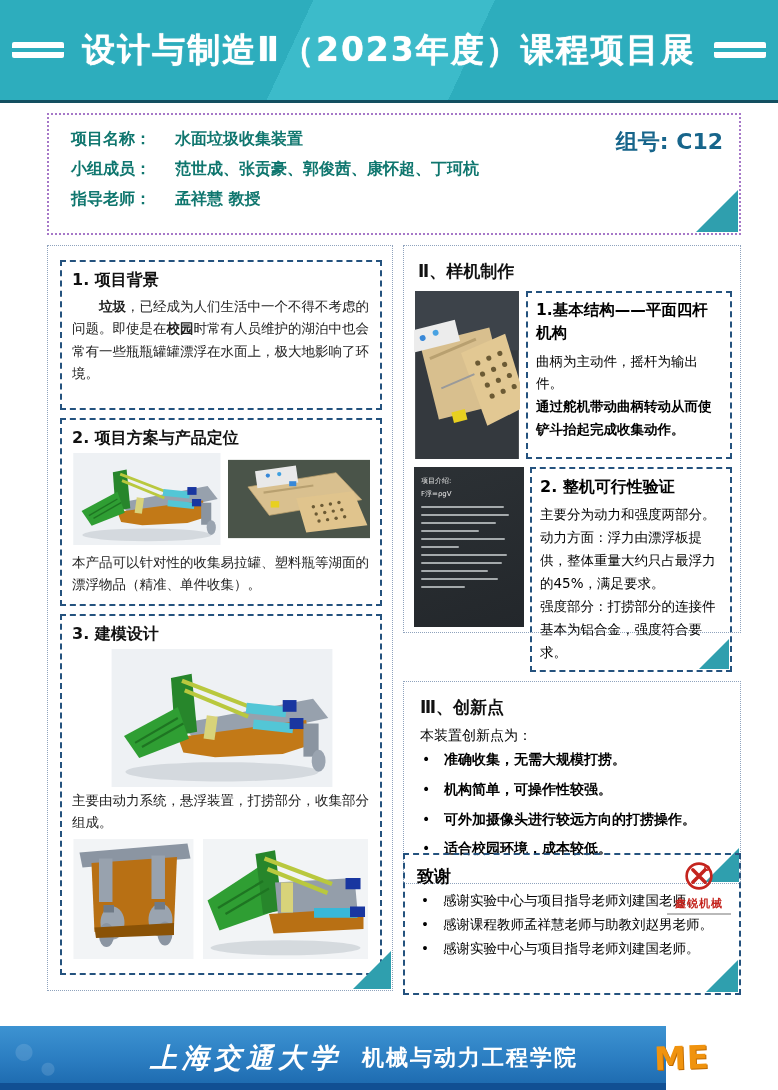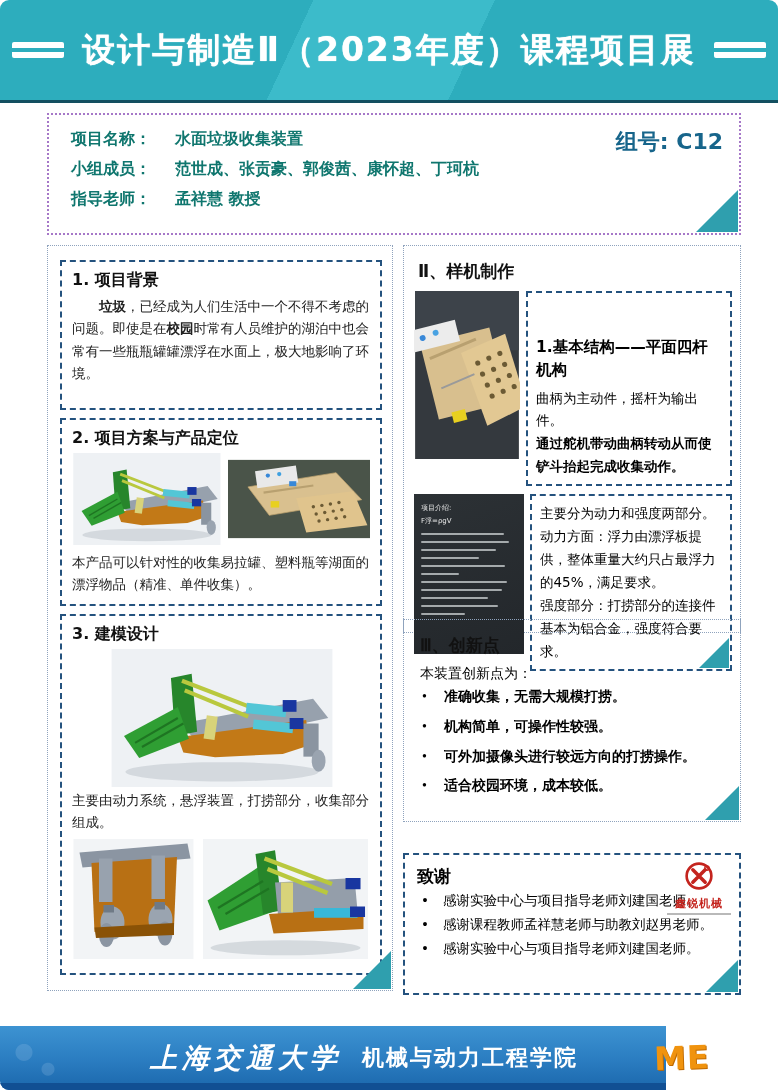--- a/index.html
+++ b/index.html
@@ -1,18 +1,18 @@
 <!DOCTYPE html>
 <html><head>
 <meta charset="utf-8">
 <style>
   * { margin:0; padding:0; box-sizing:border-box; }
   html,body { width:778px; }
   body { font-family:"DejaVu Sans","Liberation Sans",sans-serif; background:#ffffff; }
-  .poster { position:relative; width:778px; height:1090px; background:#ffffff; overflow:hidden;border-radius:9px; }
+  .poster { position:relative; width:778px; height:1090px; background:#ffffff; overflow:hidden; }
 
   
   .header { position:absolute; left:0; top:0; width:778px; height:103px;
     background:linear-gradient(115deg,#2dadbd 0%,#2dadbd 38%,#3cbbca 38%,#3cbbca 60%,#2dadbd 60%);
     border-bottom:3px solid #134f60;
     display:flex; align-items:center; justify-content:center; gap:18px; }
   .eq-mark { width:52px; height:16px; border-top:6px solid #fff; border-bottom:6px solid #fff; border-radius:2px; }
   .header-title { color:#ffffff; font-weight:bold; font-size:33px; letter-spacing:2px;
     text-shadow:0 0 1px #fff; white-space:nowrap; }
 
@@ -35,24 +35,24 @@
   .indent { text-indent:2em; }
   .b { font-weight:bold; }
 
   .img-row { display:flex; gap:6px; margin:4px 0 6px 0; }
   .ph { display:block; border:0; }
 
   .col-right-box { position:absolute; left:403px; width:338px; border:1px dotted #8fa3bd; }
   .box-proto { top:245px; height:388px; padding:12px 8px 8px 10px; }
   .proto-row { display:flex; gap:6px; margin-bottom:8px; }
   .proto-txt { flex:1; border:2px dashed #24527e; padding:6px 8px; position:relative; }
-  .proto-title { font-size:15.5px; font-weight:bold; line-height:1.5; margin-bottom:4px;margin-top:37px; }
+  .proto-title { font-size:15.5px; font-weight:bold; line-height:1.5; margin-bottom:4px; }
   .proto-line { font-size:13.5px; line-height:1.7; }
 
-  .box-innov { top:619px; height:203px; padding:12px 14px;font-family:Liberation Serif, serif; }
+  .box-innov { top:681px; height:203px; padding:12px 14px; }
   .innov-intro { font-size:14px; margin:8px 0 6px 2px; }
   .bullet-row { display:flex; font-size:14px; font-weight:bold; line-height:1.2; margin-bottom:13px; }
   .bullet-row.thin { font-weight:normal; font-size:13.5px; margin-bottom:8px; }
   .bullet-mark { width:26px; flex:0 0 26px; text-align:left; padding-left:4px; font-weight:normal; }
 
   .box-thanks { top:853px; height:142px; border:2px dashed #24527e; padding:10px 12px; }
   .thanks-title { font-size:17px; font-weight:bold; margin-bottom:4px; }
 
   
   .board { width:110px; height:160px; background:linear-gradient(160deg,#2c3135,#23272b); padding:8px 7px; flex:0 0 110px; }
@@ -266,20 +266,21 @@
         <div class="chalk-line" style="width:60%"></div>
         <div class="chalk-line" style="width:88%"></div>
         <div class="chalk-line" style="width:40%"></div>
         <div class="chalk-line" style="width:90%"></div>
         <div class="chalk-line" style="width:84%"></div>
         <div class="chalk-line" style="width:70%"></div>
         <div class="chalk-line" style="width:80%"></div>
         <div class="chalk-line" style="width:46%"></div>
       </div>
       <div class="proto-txt">
+        <div class="proto-title" style="font-size:16px">2. 整机可行性验证</div>
         <div class="proto-line">主要分为动力和强度两部分。</div>
         <div class="proto-line">动力方面：浮力由漂浮板提供，整体重量大约只占最浮力的45%，满足要求。</div>
         <div class="proto-line">强度部分：打捞部分的连接件基本为铝合金，强度符合要求。</div>
         <div class="tri" style="border-bottom-width:30px;border-left-width:30px"></div>
       </div>
     </div>
   </div>
 
   <div class="col-right-box box-innov">
     <div class="col-title" style="margin-left:2px">Ⅲ、创新点</div>

